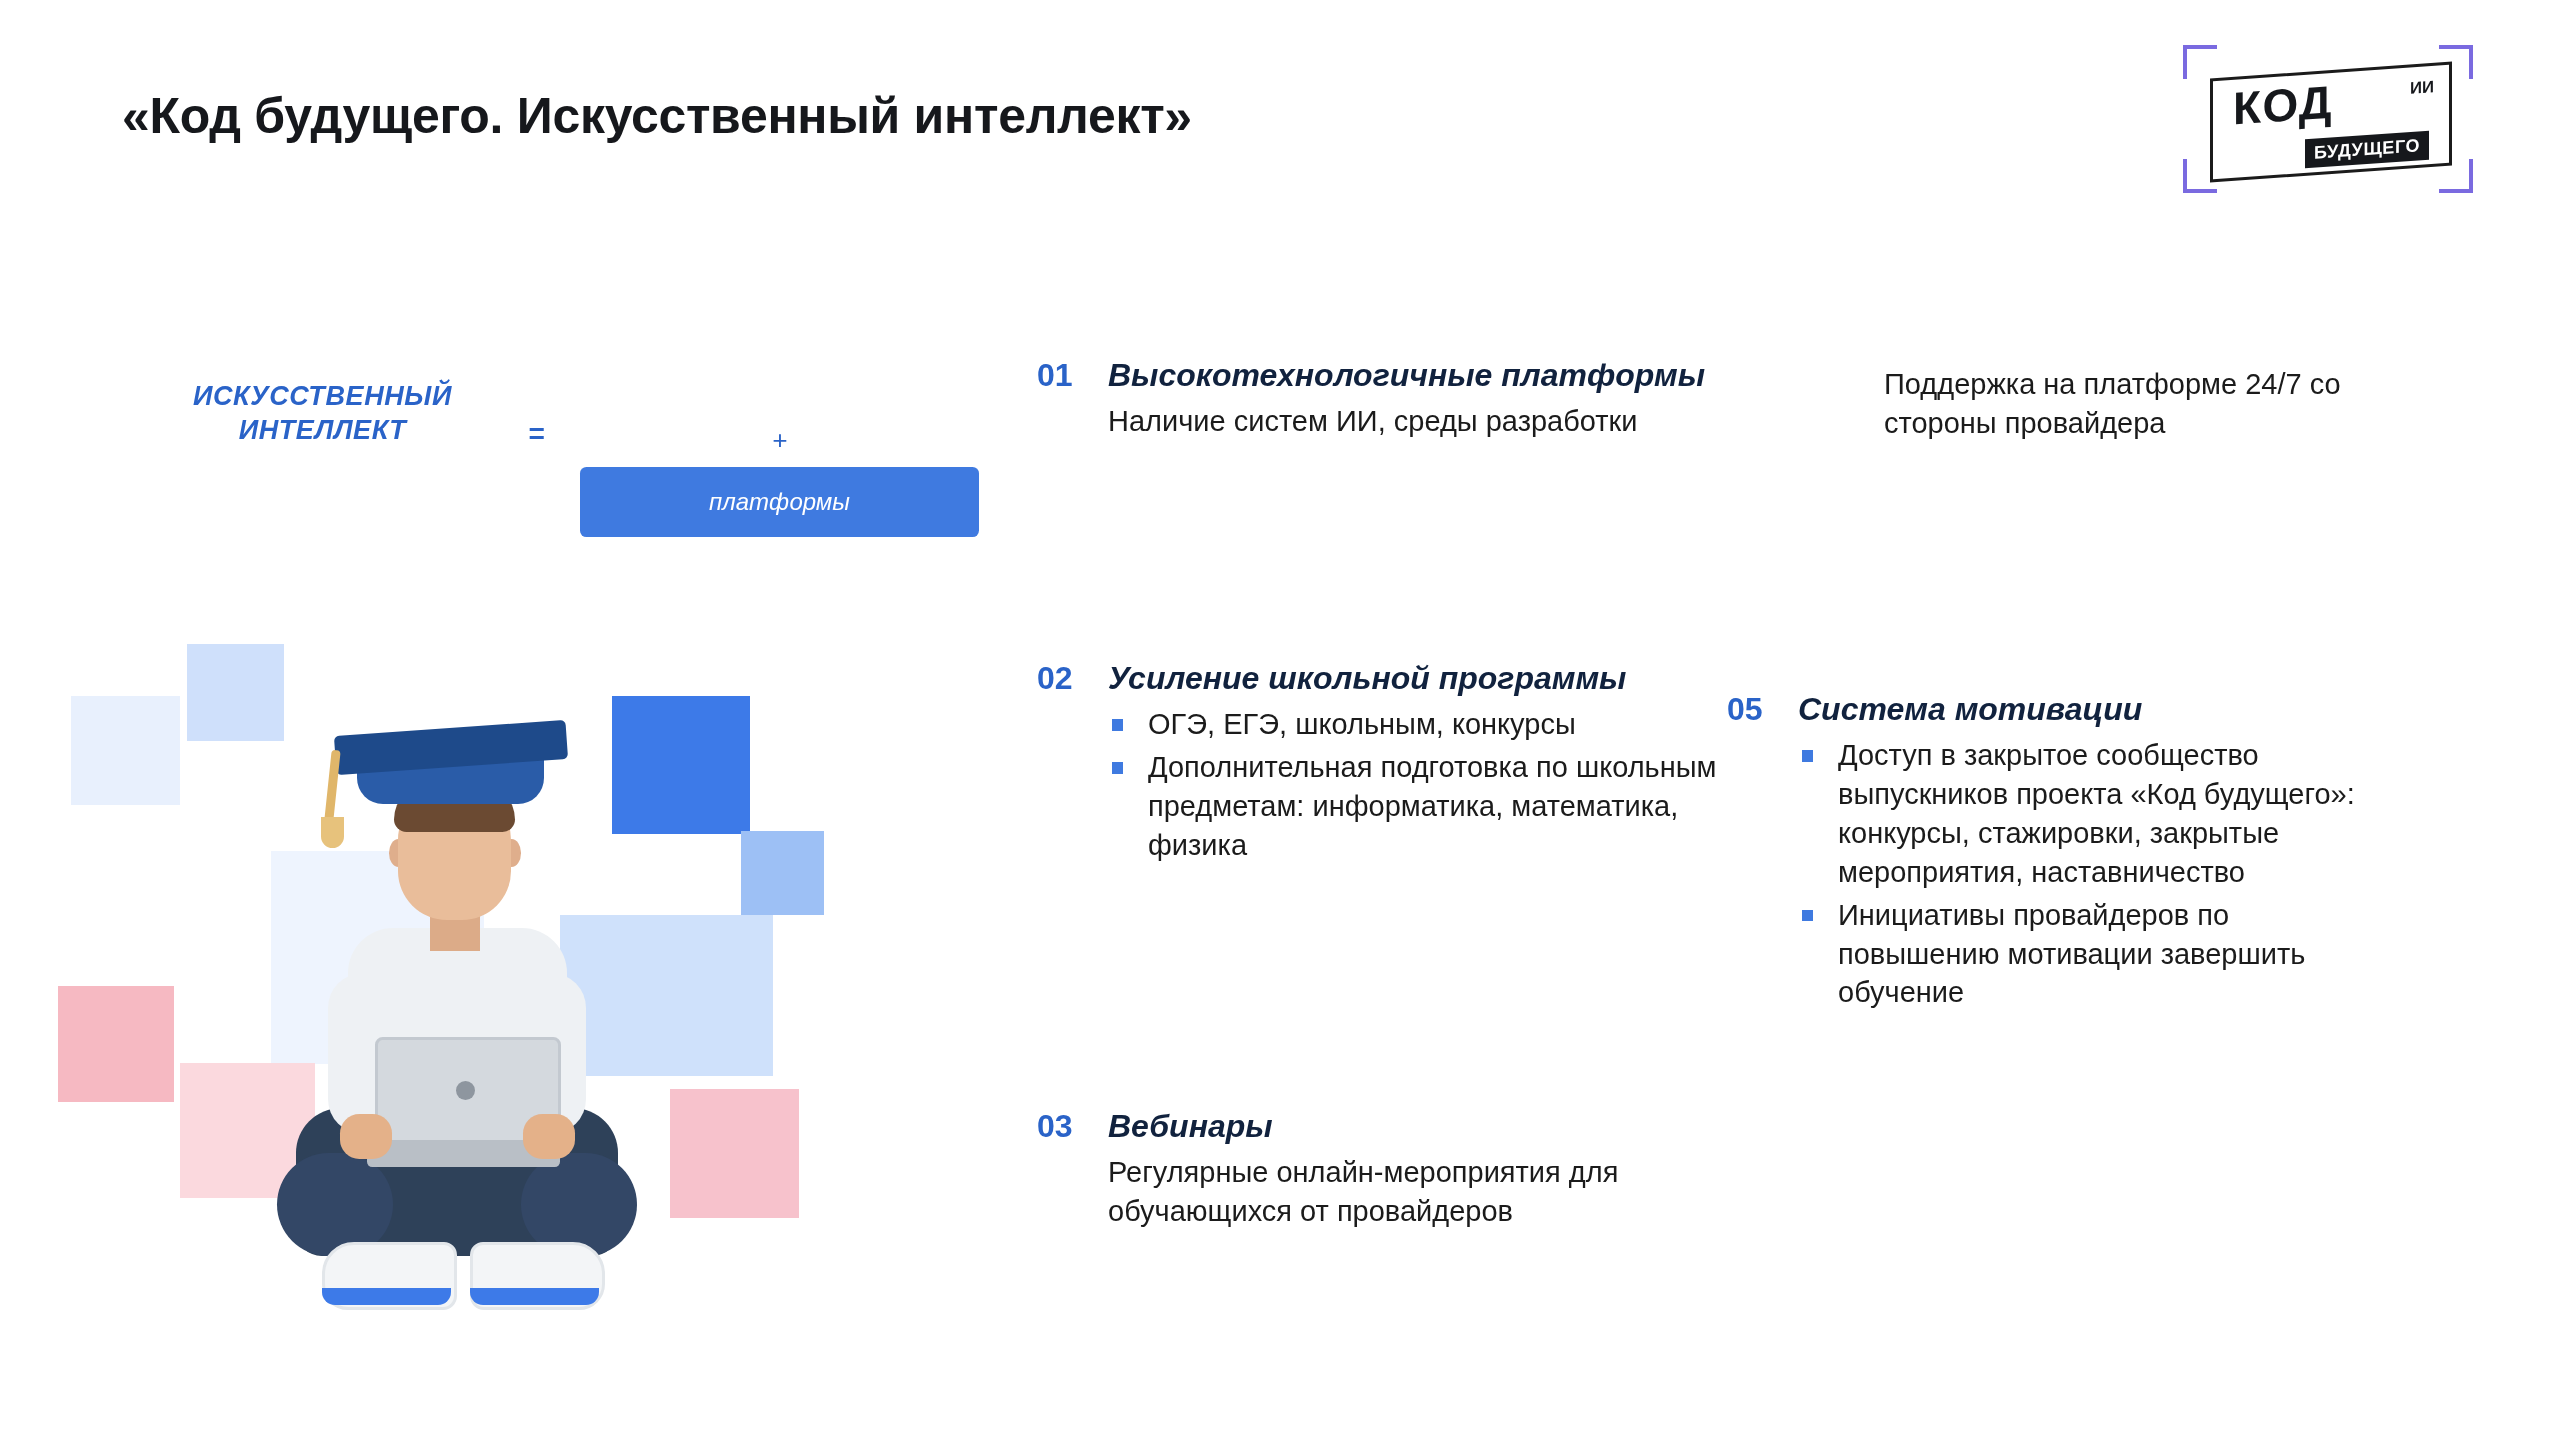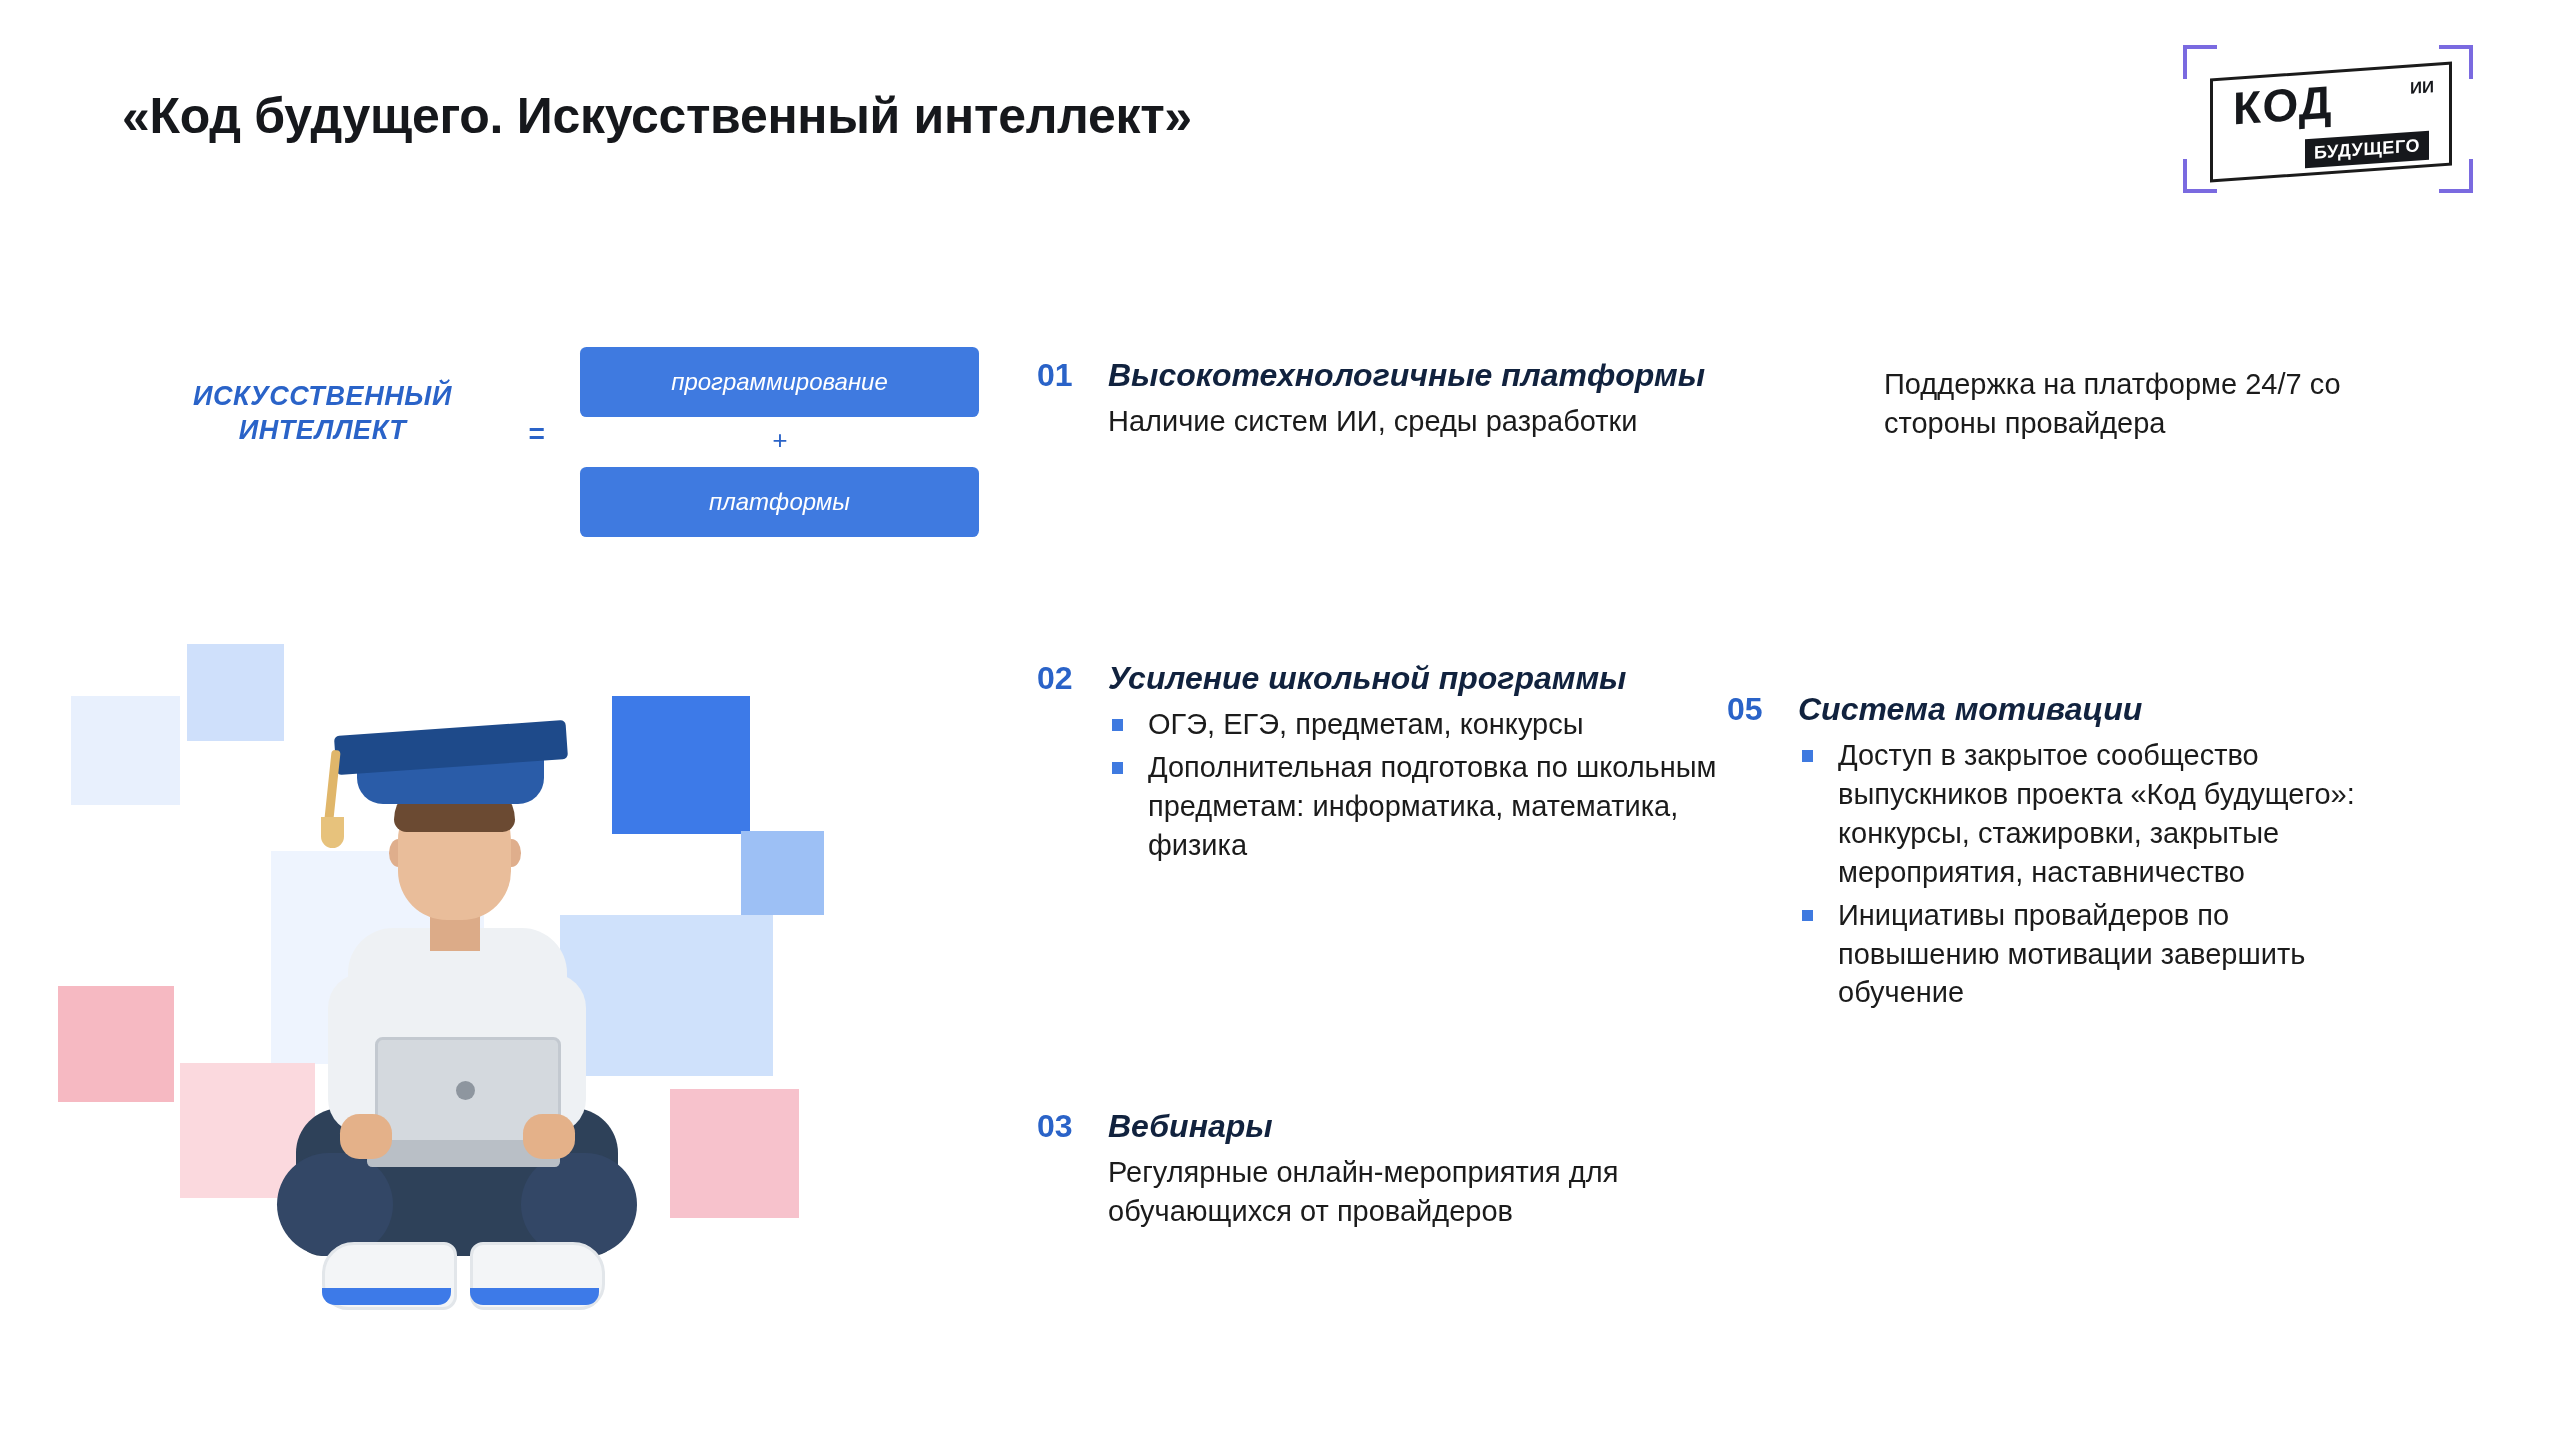--- a/index.html
+++ b/index.html
@@ -295,21 +295,20 @@
   <div class="logo-bracket lb-br"></div>
   <div class="logo-plate"></div>
   <div class="logo-word">КОД</div>
   <div class="logo-ai">ИИ</div>
   <div class="logo-sub">БУДУЩЕГО</div>
 </div>
 
 <div class="formula">
   <div class="formula-label">ИСКУССТВЕННЫЙ ИНТЕЛЛЕКТ</div>
   <div class="formula-eq">=</div>
-  <div class="pill pill-top">программирование</div>
   <div class="pill-plus">+</div>
   <div class="pill pill-bottom">платформы</div>
 </div>
 
 <div class="illu">
   <div class="sq sq1"></div>
   <div class="sq sq2"></div>
   <div class="sq sq9"></div>
   <div class="sq sq3"></div>
   <div class="sq sq4"></div>
@@ -353,21 +352,21 @@
   </div>
   <div class="item-body">Наличие систем ИИ, среды разработки</div>
 </div>
 
 <div class="item" style="left:1037px; top:660px; width:689px;">
   <div class="item-head">
     <div class="item-num">02</div>
     <div class="item-title">Усиление школьной программы</div>
   </div>
   <ul class="bullets">
-    <li>ОГЭ, ЕГЭ, предметам, конкурсы</li>
+    <li>ОГЭ, ЕГЭ, школьным, конкурсы</li>
     <li>Дополнительная подготовка по школьным предметам: информатика, математика, физика</li>
   </ul>
 </div>
 
 <div class="item" style="left:1037px; top:1108px; width:689px;">
   <div class="item-head">
     <div class="item-num">03</div>
     <div class="item-title">Вебинары</div>
   </div>
   <div class="item-body">Регулярные онлайн-мероприятия для обучающихся от провайдеров</div>

